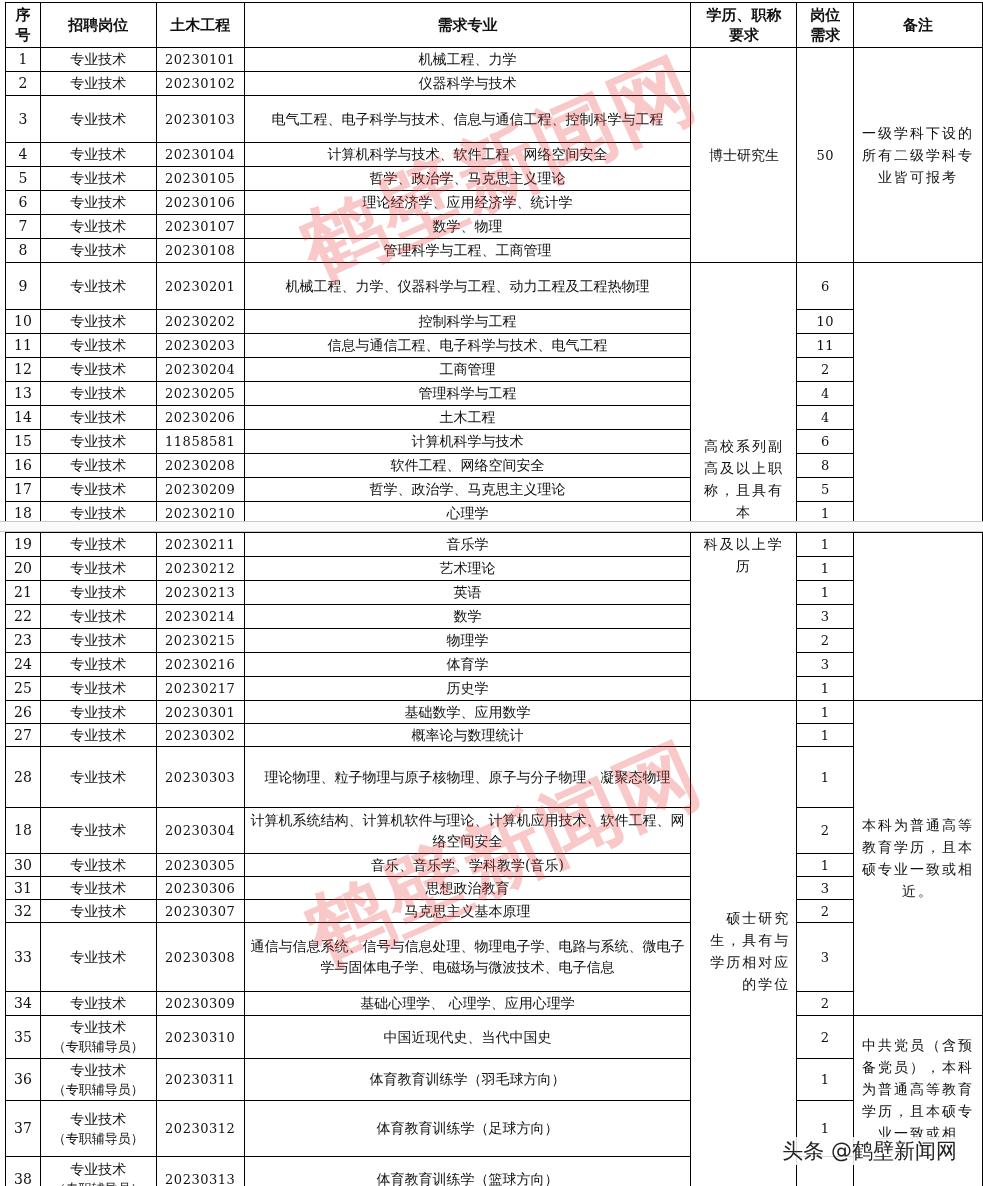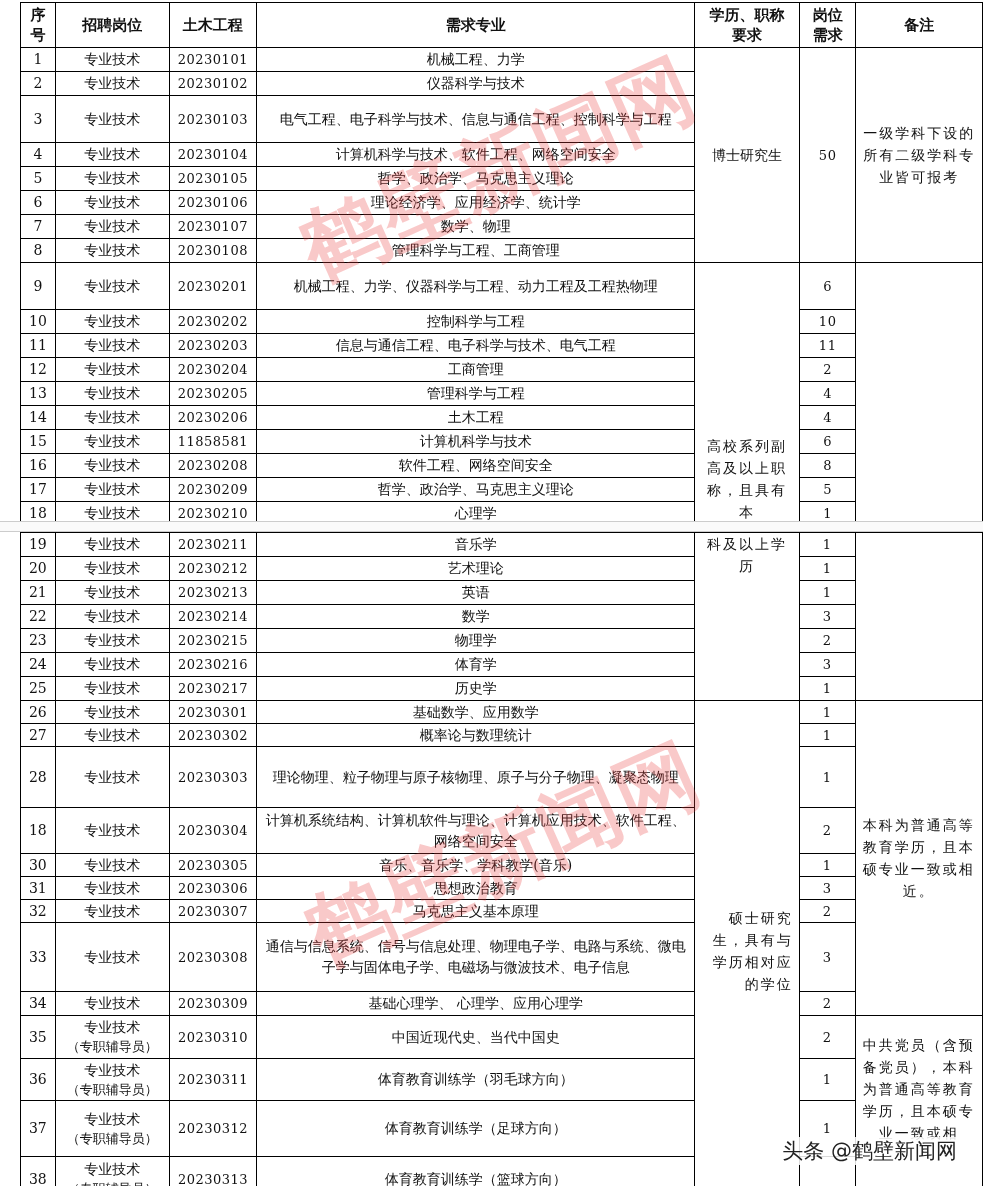--- a/index.html
+++ b/index.html
@@ -1,18 +1,18 @@
 <!DOCTYPE html>
 <html><head>
 <meta charset="utf-8">
 <style>
   html, body { margin:0; padding:0; background:#ffffff; }
   body { width:983px; height:1186px; position:relative; overflow:hidden;
          font-family:"DejaVu Serif","Liberation Serif",serif; color:#111; }
-  .tbl { position:absolute; left:20px; border-collapse:collapse; table-layout:fixed; }
+  .tbl { position:absolute; left:5px; border-collapse:collapse; table-layout:fixed; }
   .tbl td, .tbl th { border:1px solid #000; padding:0 2px; text-align:center; vertical-align:middle;
          font-size:14px; line-height:21px; font-weight:normal; overflow:hidden; }
   .tbl th { font-weight:bold; font-size:15px; line-height:20px; }
   .tbl .num { font-family:"DejaVu Serif",serif; font-size:13px; letter-spacing:0.5px; }
   .tbl .note { font-size:14px; line-height:22px; letter-spacing:2px; padding:0 6px;margin-left:47px; }
   .tbl .sub { display:block; font-size:13px; line-height:19px;font-family:Liberation Mono, monospace; }
   #t1 { top:2px; }
   #t2 { top:532px; }
   .gap { position:absolute; left:0; top:521px; width:983px; height:11px;
          border-top:1px solid #ccc; border-bottom:1px solid #ccc; background:#fafafa; box-sizing:border-box; }

